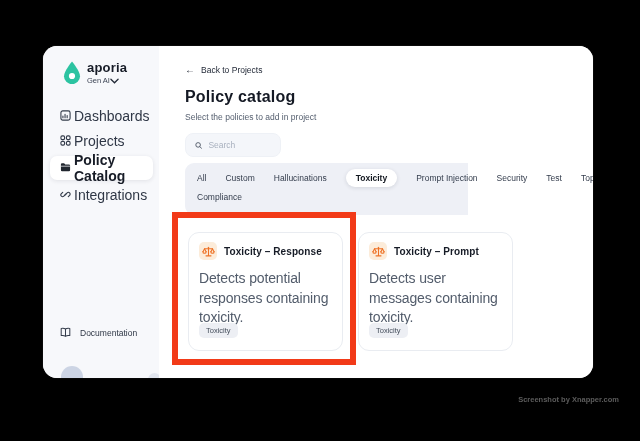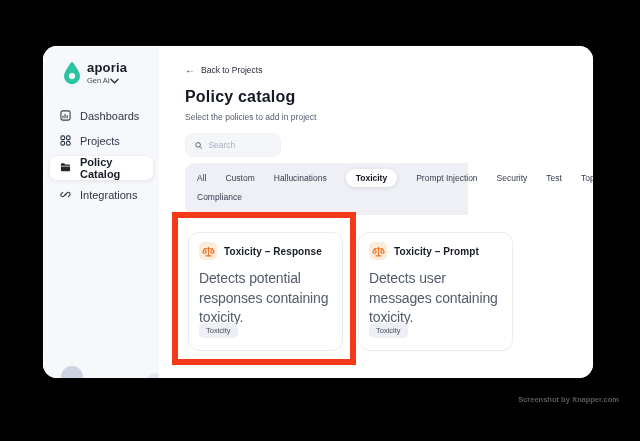--- a/index.html
+++ b/index.html
@@ -28,23 +28,23 @@
   .logo-row { display:flex; padding:15px 8px 0 20px; gap:6px; align-items:flex-start; }
   .logo-mark { width:18px; height:23px; flex:0 0 18px; }
   .logo-texts { line-height:1; }
   .brand { font-size:13px; font-weight:700; color:#171c27; letter-spacing:.2px; }
   .logo-sub { display:flex; align-items:center; margin-top:3px; }
   .workspace { font-size:7.5px; color:#3c4454; }
   .chev { width:9px; height:6px; }
 
   .nav { margin-top:21px; display:flex; flex-direction:column; gap:5px; }
   .nav-item {
-    height:20px; display:flex; align-items:center; gap:9px;
+    height:20px; display:flex; align-items:center; gap:3px;
     padding-left:17px; cursor:pointer;
-    font-size:11px; color:#2f3746; font-weight:500;
+    font-size:14px; color:#2f3746; font-weight:500;
   }
   .nav-item .ic { width:11px; height:11px; flex:0 0 11px; display:flex; align-items:center; }
   .nav-item.active {
     margin:0 6px 0 7px; padding-left:10px; height:24px;
     background:#fff; border-radius:7px;
     box-shadow:0 1px 4px rgba(25,32,46,.10);
     font-weight:700; color:#171c27;
   }
   .doc-row {
     position:absolute; left:0; top:281px; width:100%;
@@ -185,20 +185,31 @@
               <g fill="none" stroke="#343c4b" stroke-width="1.2" stroke-linecap="round">
                 <path d="M5 7 L7.8 4.2 a1.9 1.9 0 0 1 2.7 2.7 L9 8.4"></path>
                 <path d="M7 5 L4.2 7.8 a1.9 1.9 0 0 1-2.7-2.7 L3 3.6"></path>
               </g>
             </svg>
         </span>
         <span>Integrations</span>
       </div>
     </nav>
 
+    <div class="doc-row">
+      <span class="ic" style="width:11px;height:11px;display:flex;">
+        <svg viewBox="0 0 12 12" width="11" height="11">
+            <g fill="none" stroke="#343c4b" stroke-width="1.1" stroke-linejoin="round">
+              <path d="M6 2.2 C5 1.4 3.4 1.2 1.3 1.5 V9.4 C3.4 9.1 5 9.4 6 10.2 C7 9.4 8.6 9.1 10.7 9.4 V1.5 C8.6 1.2 7 1.4 6 2.2 Z"></path>
+              <path d="M6 2.2 V10.2"></path>
+            </g>
+          </svg>
+      </span>
+      <span>Documentation</span>
+    </div>
 
     <div class="avatar"></div>
   </aside>
 
   <div class="side-handle"></div>
 
   <main class="main">
     <div class="back-row">
       <span class="back-arrow">←</span>
       <span class="back-label">Back to Projects</span>

